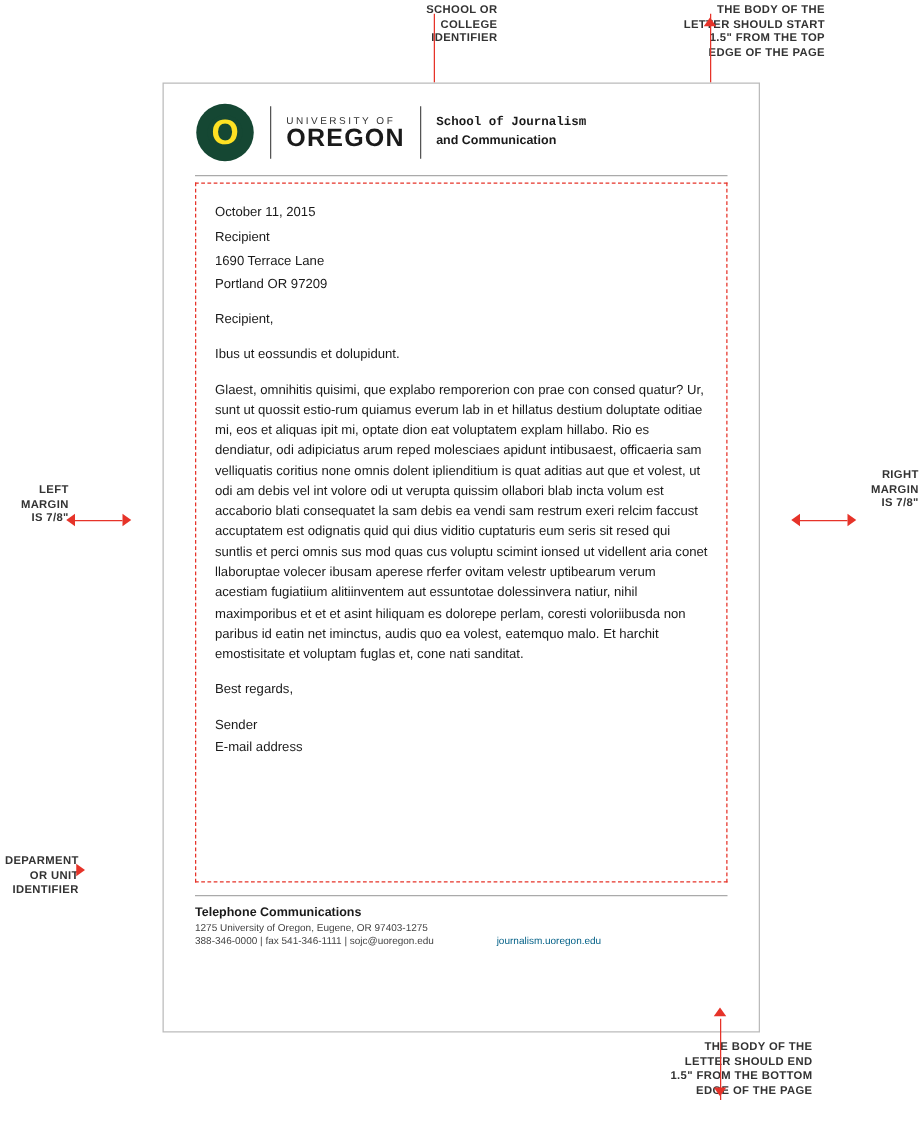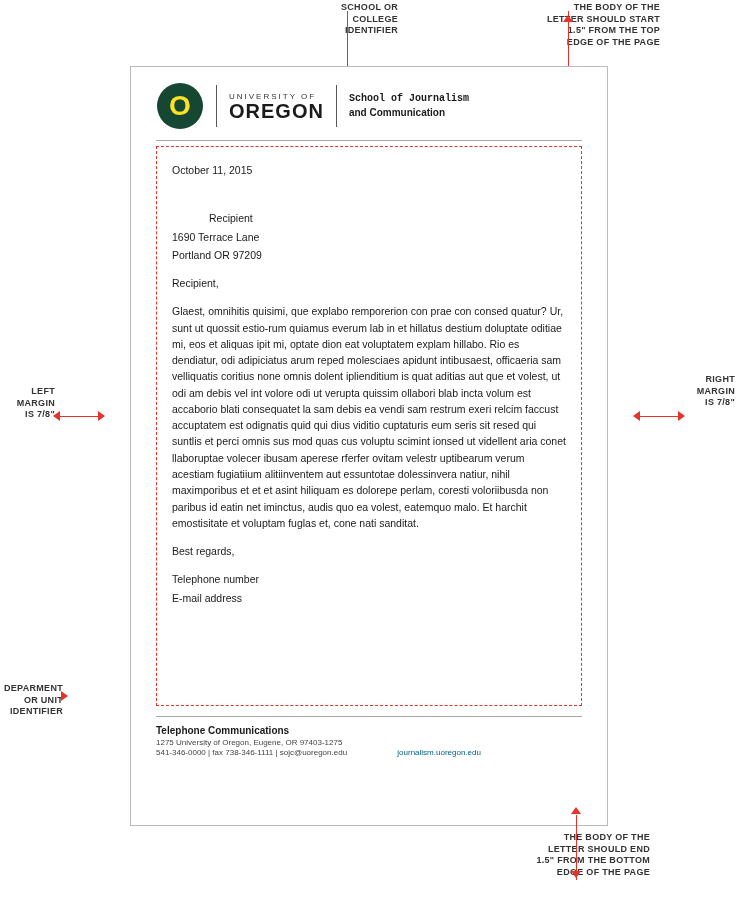--- a/index.html
+++ b/index.html
@@ -91,21 +91,21 @@
       color: #1a1a1a;
       line-height: 1.55;
       font-family: Arial, sans-serif;
     }
 
     .letter-text p {
       margin-bottom: 12px;
     }
 
     .letter-text .date {
-      margin-bottom: 32px;
+      margin-bottom: 4px;
     }
 
     
     .footer-area {
       margin: 0 25px 10px 25px;
       padding: 8px 0 5px 0;
       border-top: 1px solid #aaa;
     }
 
     .footer-dept {
@@ -243,47 +243,48 @@
           <div style="font-size:10px; font-weight:bold; color:#1a1a1a; line-height:1.4;">and Communication</div>
         </div>
       </div>
 
       <div style="height:1px; background:#aaa; margin:0 25px;"></div>
 
       <div class="letter-area">
         <div class="letter-text">
           <p class="date">October 11, 2015</p>
 
-          <p style="margin-bottom:2px;margin-left:37px;">Recipient</p>
+          <p style="margin-bottom:2px;">Recipient</p>
           <p style="margin-bottom:2px;">1690 Terrace Lane</p>
           <p>Portland OR 97209</p>
 
           <p></p>
 
           <p>Recipient,</p>
 
+          <p>Ibus ut eossundis et dolupidunt.</p>
 
           <p>Glaest, omnihitis quisimi, que explabo remporerion con prae con consed quatur? Ur, sunt ut quossit estio-rum quiamus everum lab in et hillatus destium doluptate oditiae mi, eos et aliquas ipit mi, optate dion eat voluptatem explam hillabo. Rio es dendiatur, odi adipiciatus arum reped molesciaes apidunt intibusaest, officaeria sam velliquatis coritius none omnis dolent iplienditium is quat aditias aut que et volest, ut odi am debis vel int volore odi ut verupta quissim ollabori blab incta volum est accaborio blati consequatet la sam debis ea vendi sam restrum exeri relcim faccust accuptatem est odignatis quid qui dius viditio cuptaturis eum seris sit resed qui suntlis et perci omnis sus mod quas cus voluptu scimint ionsed ut videllent aria conet llaboruptae volecer ibusam aperese rferfer ovitam velestr uptibearum verum acestiam fugiatiium alitiinventem aut essuntotae dolessinvera natiur, nihil maximporibus et et et asint hiliquam es dolorepe perlam, coresti voloriibusda non paribus id eatin net iminctus, audis quo ea volest, eatemquo malo. Et harchit emostisitate et voluptam fuglas et, cone nati sanditat.</p>
 
           <p>Best regards,</p>
 
           <p></p>
           <p></p>
           <p></p>
 
-          <p style="margin-bottom:2px;">Telephone number</p>
+          <p style="margin-bottom:2px;">Sender</p>
           <p>E-mail address</p>
         </div>
       </div>
 
       <div class="footer-area">
         <div class="footer-dept">Telephone Communications</div>
         <div class="footer-addr">1275 University of Oregon, Eugene, OR 97403-1275</div>
         <div class="footer-phone">
-          <span>541-346-0000 | fax 738-346-1111 | sojc@uoregon.edu</span>
+          <span>388-346-0000 | fax 541-346-1111 | sojc@uoregon.edu</span>
           <span style="color:#005f86; text-decoration:none;padding-left:48px;">journalism.uoregon.edu</span>
         </div>
       </div>
 
       <div style="position:absolute; right:30px; bottom:-55px; width:1px; height:65px; background:#e63329;">
       </div>
       <div style="position:absolute; right:26px; bottom:7px;">
         <span class="arrow-up"></span>
       </div>
       <div style="position:absolute; right:26px; bottom:-57px;">

